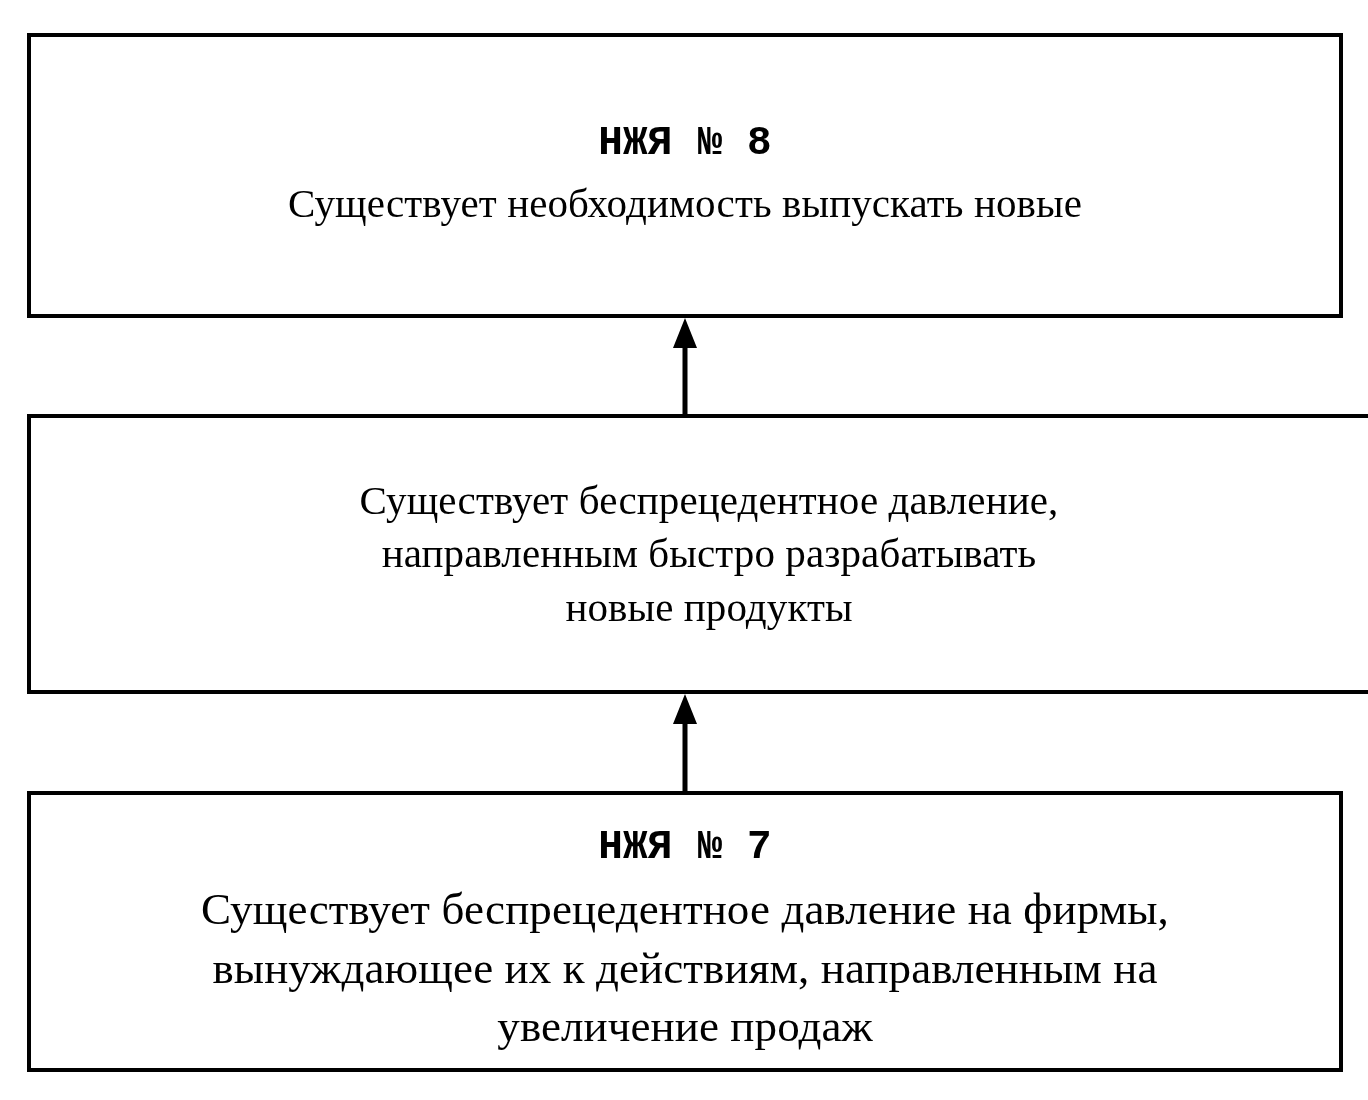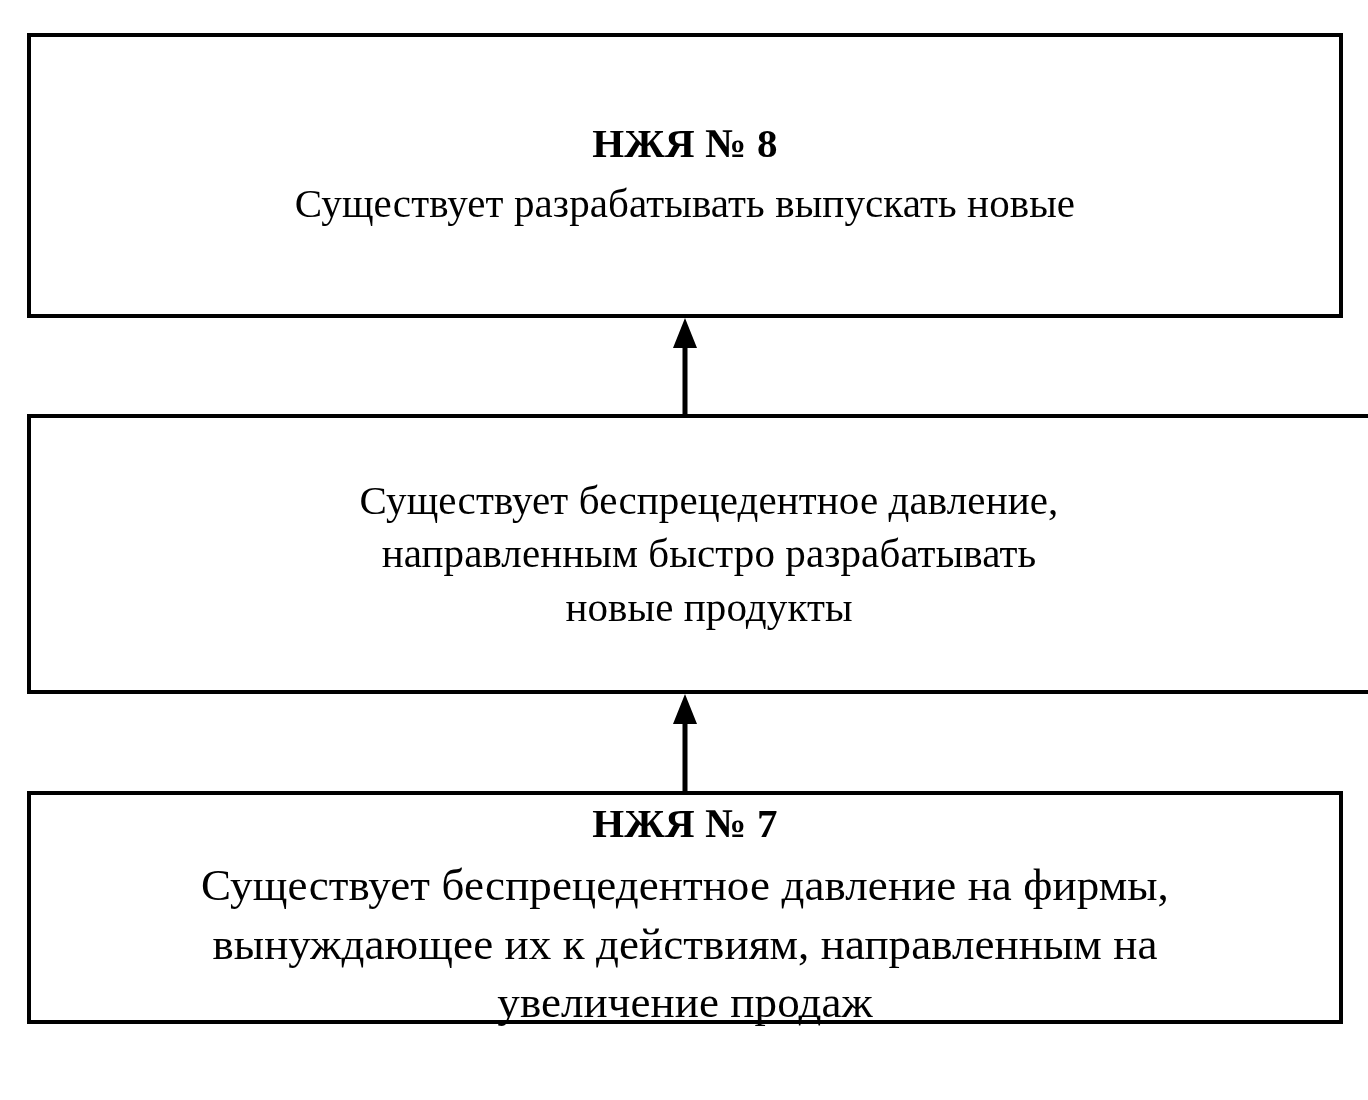--- a/index.html
+++ b/index.html
@@ -41,20 +41,21 @@
   .node-box .line {
     display: block;
     white-space: nowrap;
   }
 
   .node-title {
     font-weight: 700;
     font-size: 41px;
     letter-spacing: 0.2px;
     margin-bottom: 6px;
+    font-family: Liberation Mono, monospace;
   }
 
   .node-text {
     font-weight: 400;
     font-size: 41px;
     letter-spacing: 0.1px;
   }
 
   
   #box-top {
@@ -70,21 +71,21 @@
     top: 414px;
     width: 1364px;
     height: 280px;
     padding: 10px 24px;
   }
 
   #box-bottom {
     left: 27px;
     top: 791px;
     width: 1316px;
-    height: 233px;
+    height: 281px;
     padding: 28px 18px 14px 18px;
   }
 
   #box-bottom .node-text {
     font-size: 45px;
   }
 
   
   .arrow {
     position: absolute;
@@ -107,21 +108,21 @@
     height: 96px;
   }
 </style>
 </head>
 <body>
 
 <div class="diagram">
 
   <div class="node-box" id="box-top">
     <span class="line node-title">НЖЯ № 8</span>
-    <span class="line node-text">Существует разрабатывать выпускать новые</span>
+    <span class="line node-text">Существует необходимость выпускать новые</span>
   </div>
 
   <div class="arrow" id="arrow-middle-to-top">
     <svg width="40" height="96" viewBox="0 0 40 96" xmlns="http://www.w3.org/2000/svg">
       <rect x="17.5" y="28" width="5" height="68" fill="#000000"></rect>
       <polygon points="20,0 32,30 8,30" fill="#000000"></polygon>
     </svg>
   </div>
 
   <div class="node-box" id="box-middle">

